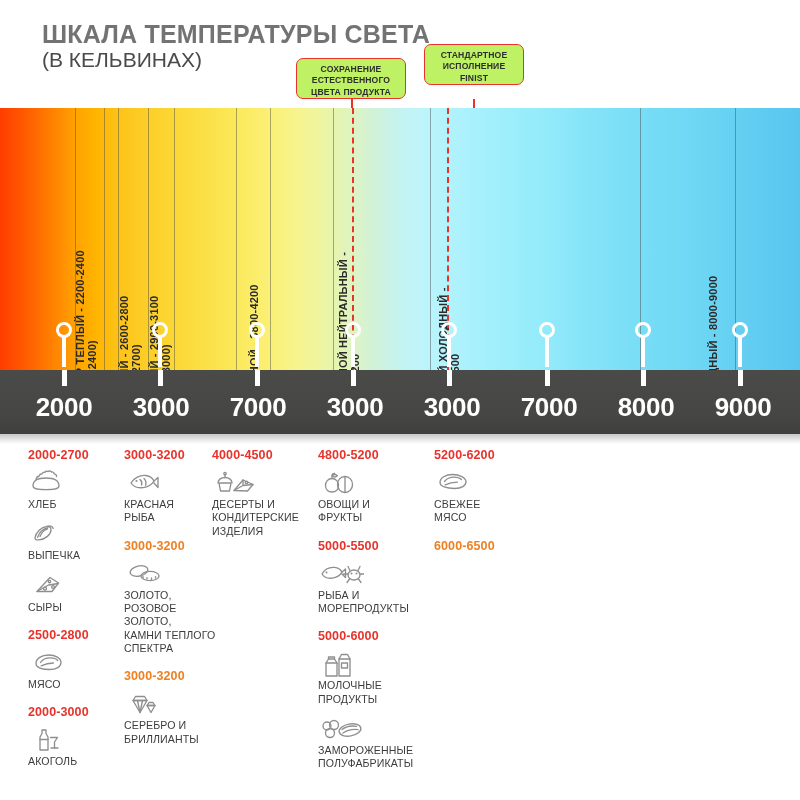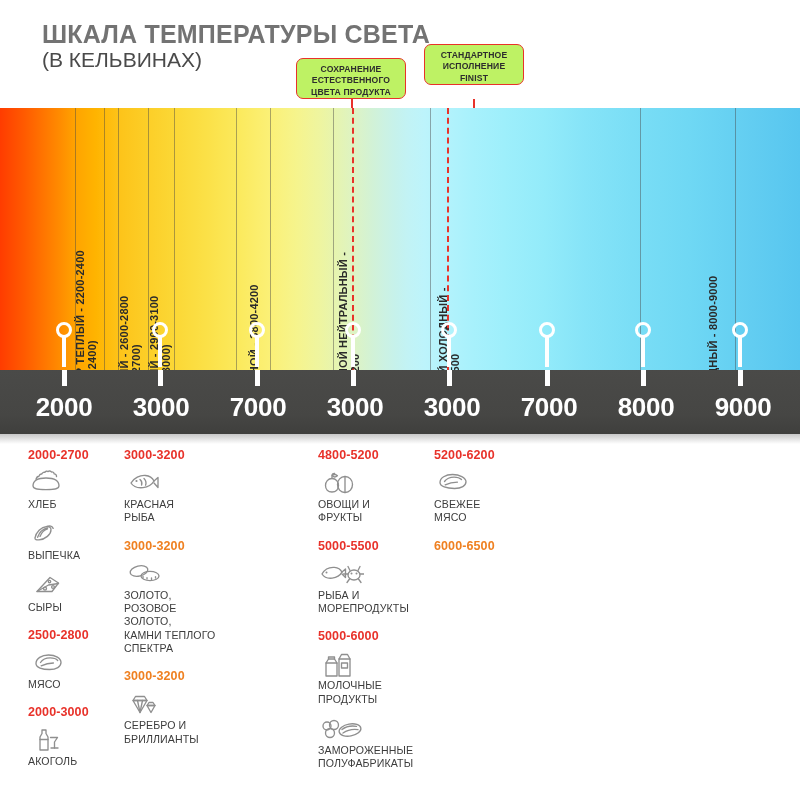--- a/index.html
+++ b/index.html
@@ -343,20 +343,39 @@
                 <path fill="none" stroke="#8f8f8f" stroke-width="1.35" stroke-linejoin="round" stroke-linecap="round" d="M11.5 5.5h9l2.5 4h-14z"></path>
                 <path fill="none" stroke="#8f8f8f" stroke-width="1.35" stroke-linejoin="round" stroke-linecap="round" d="M13.5 9.5 16 21.5 18.5 9.5"></path>
                 <path fill="none" stroke="#8f8f8f" stroke-width="1.35" stroke-linejoin="round" stroke-linecap="round" d="M23 14.5h8l-4 7z"></path>
                 <path fill="none" stroke="#8f8f8f" stroke-width="1.35" stroke-linejoin="round" stroke-linecap="round" d="M25 11.5h4l2 3h-8z"></path>
               </svg>
             </span>
             <div class="ltext">СЕРЕБРО И<br>БРИЛЛИАНТЫ</div>
           </div>
         </div>
       </div>
+    <div class="lcol" id="lcol-3">
+        <div class="lgroup">
+          <div class="lrange red">4000-4500</div>
+          <div class="litem">
+            <span class="licon">
+              <svg width="48" height="26" viewBox="0 0 48 26">
+                <path fill="none" stroke="#8f8f8f" stroke-width="1.35" stroke-linejoin="round" stroke-linecap="round" d="M7 13h12l-1.5 8h-9z"></path>
+                <path fill="none" stroke="#8f8f8f" stroke-width="1.35" stroke-linejoin="round" stroke-linecap="round" d="M6 13c0-3 2.8-5.5 7-5.5S20 10 20 13"></path>
+                <path fill="none" stroke="#8f8f8f" stroke-width="1.35" stroke-linejoin="round" stroke-linecap="round" d="M13 7.5V4.5"></path>
+                <circle fill="none" stroke="#8f8f8f" stroke-width="1.35" stroke-linejoin="round" stroke-linecap="round" cx="13" cy="3.5" r="1.2"></circle>
+                <path fill="none" stroke="#8f8f8f" stroke-width="1.35" stroke-linejoin="round" stroke-linecap="round" d="M22 20.5 31 10l10 4.5-5.5 6.5z"></path>
+                <path fill="none" stroke="#8f8f8f" stroke-width="1.35" stroke-linejoin="round" stroke-linecap="round" d="M31 10v5.5l10-1M22 20.5l9-5"></path>
+                <circle fill="none" stroke="#8f8f8f" stroke-width="1.35" stroke-linejoin="round" stroke-linecap="round" cx="34.5" cy="12.5" r="1.3"></circle>
+              </svg>
+            </span>
+            <div class="ltext">ДЕСЕРТЫ И<br>КОНДИТЕРСКИЕ<br>ИЗДЕЛИЯ</div>
+          </div>
+        </div>
+      </div>
     <div class="lcol" id="lcol-4">
         <div class="lgroup">
           <div class="lrange red">4800-5200</div>
           <div class="litem">
             <span class="licon">
               <svg width="42" height="26" viewBox="0 0 42 26">
                 <path fill="none" stroke="#8f8f8f" stroke-width="1.35" stroke-linejoin="round" stroke-linecap="round" d="M14 8.5c-4 0-6.5 3.2-6.5 7S10 22 14 22s6.5-2.7 6.5-6.5S18 8.5 14 8.5z"></path>
                 <path fill="none" stroke="#8f8f8f" stroke-width="1.35" stroke-linejoin="round" stroke-linecap="round" d="M14 8.5V5.5c0-1.4 1.3-2.2 2.6-2"></path>
                 <path fill="none" stroke="#8f8f8f" stroke-width="1.35" stroke-linejoin="round" stroke-linecap="round" d="M14.2 5.6c1.8-1.4 4-1.2 5.2.2-1.6 1.4-3.8 1.4-5.2-.2z"></path>
                 <path fill="none" stroke="#8f8f8f" stroke-width="1.35" stroke-linejoin="round" stroke-linecap="round" d="M27 6.5c-4.5 0-7.5 3.6-7.5 8s3 8 7.5 8 7.5-3.6 7.5-8-3-8-7.5-8z"></path>

